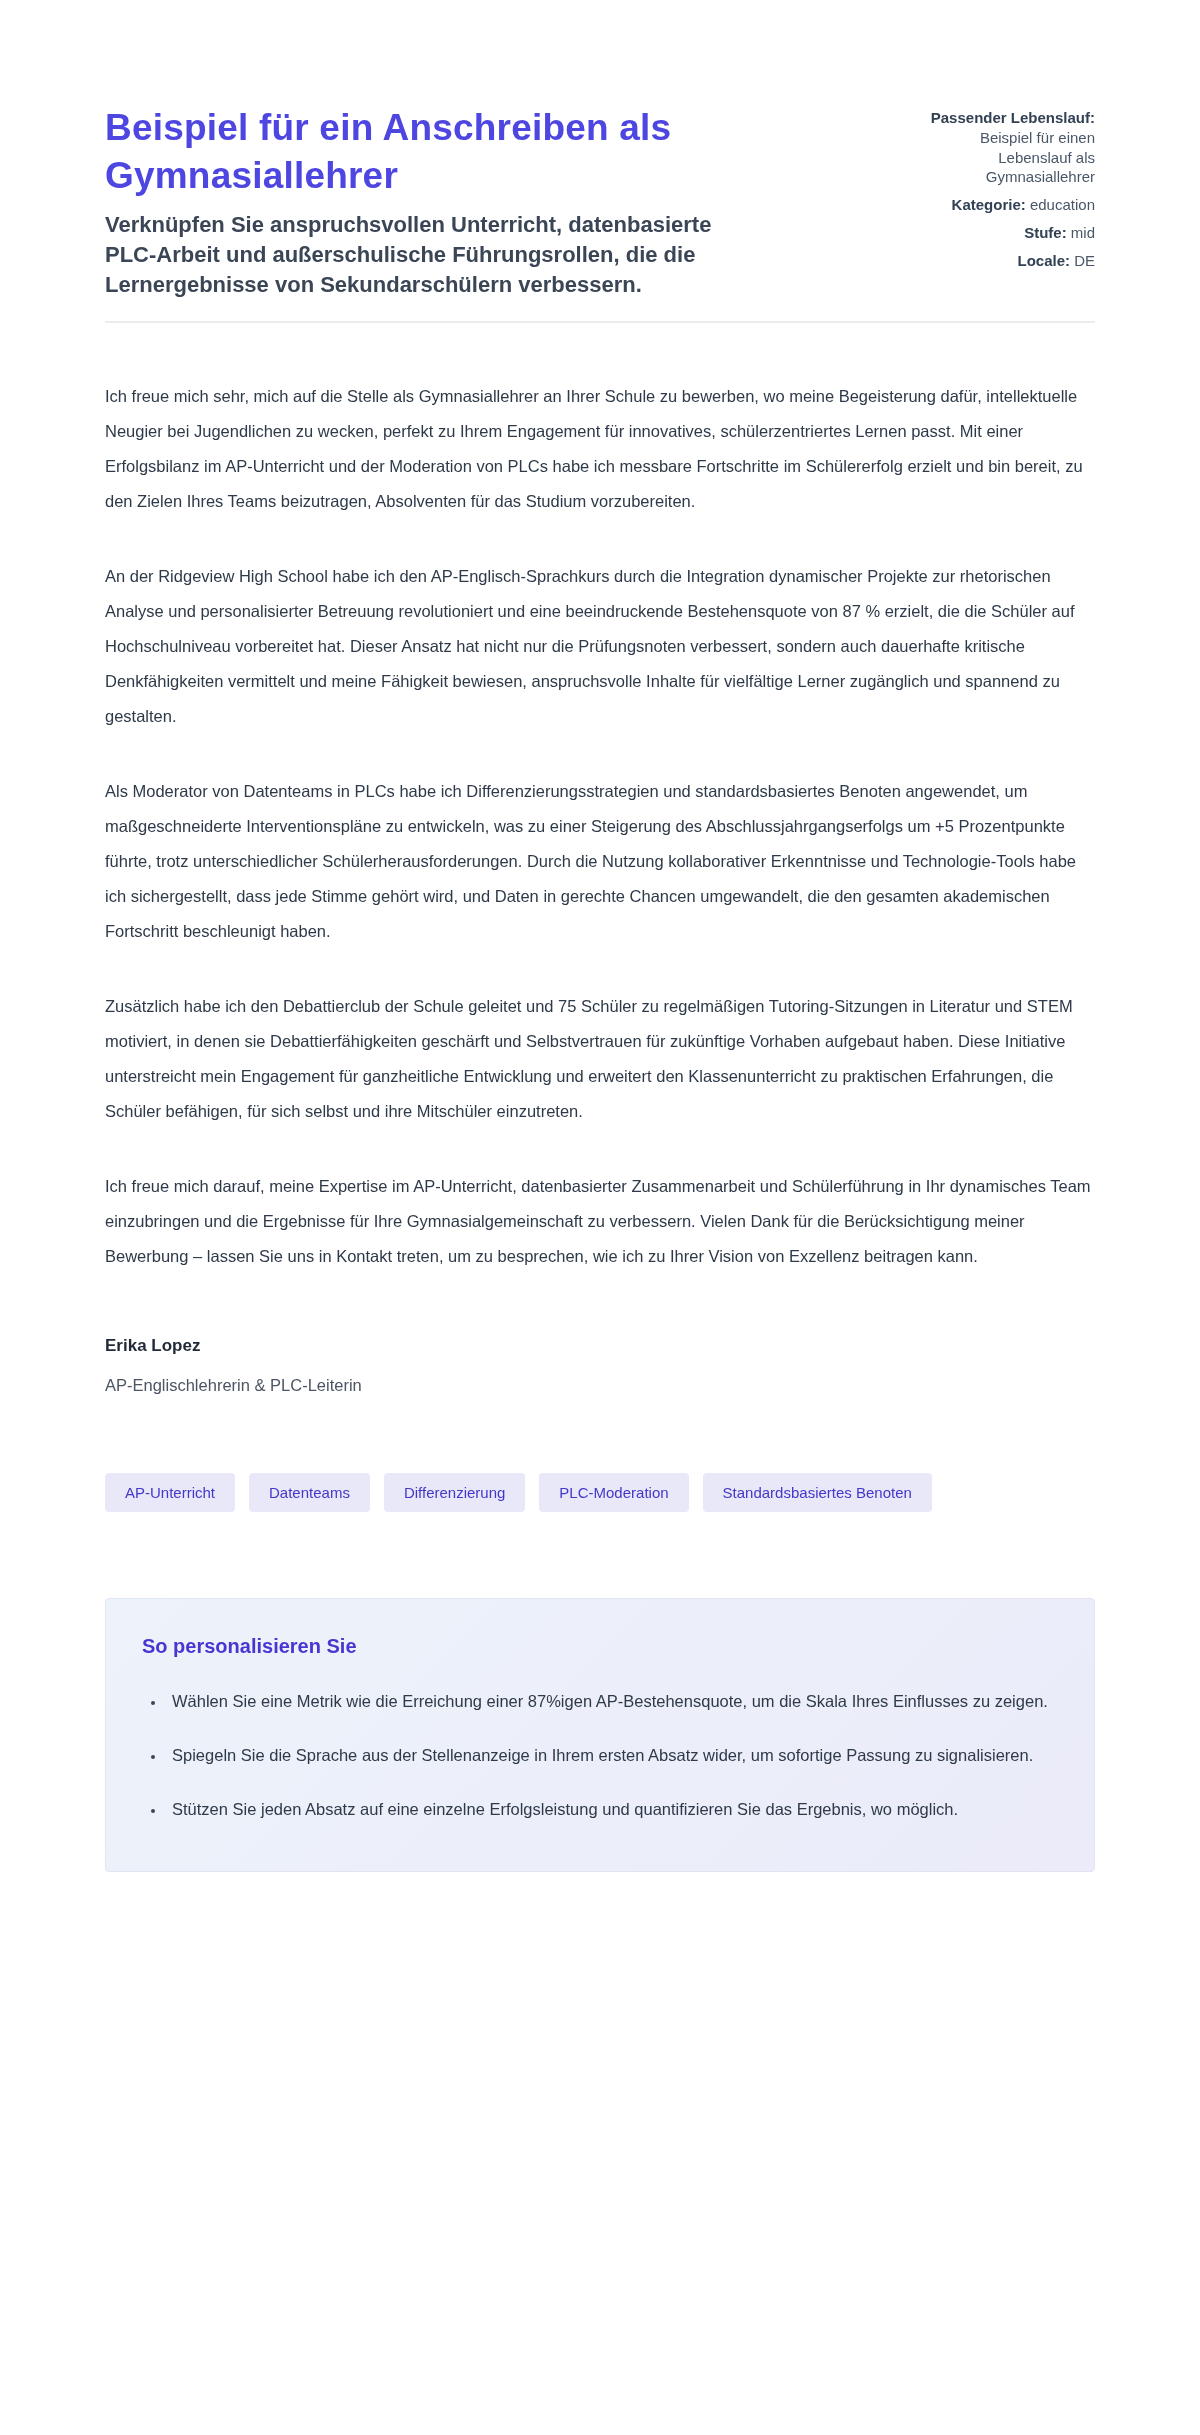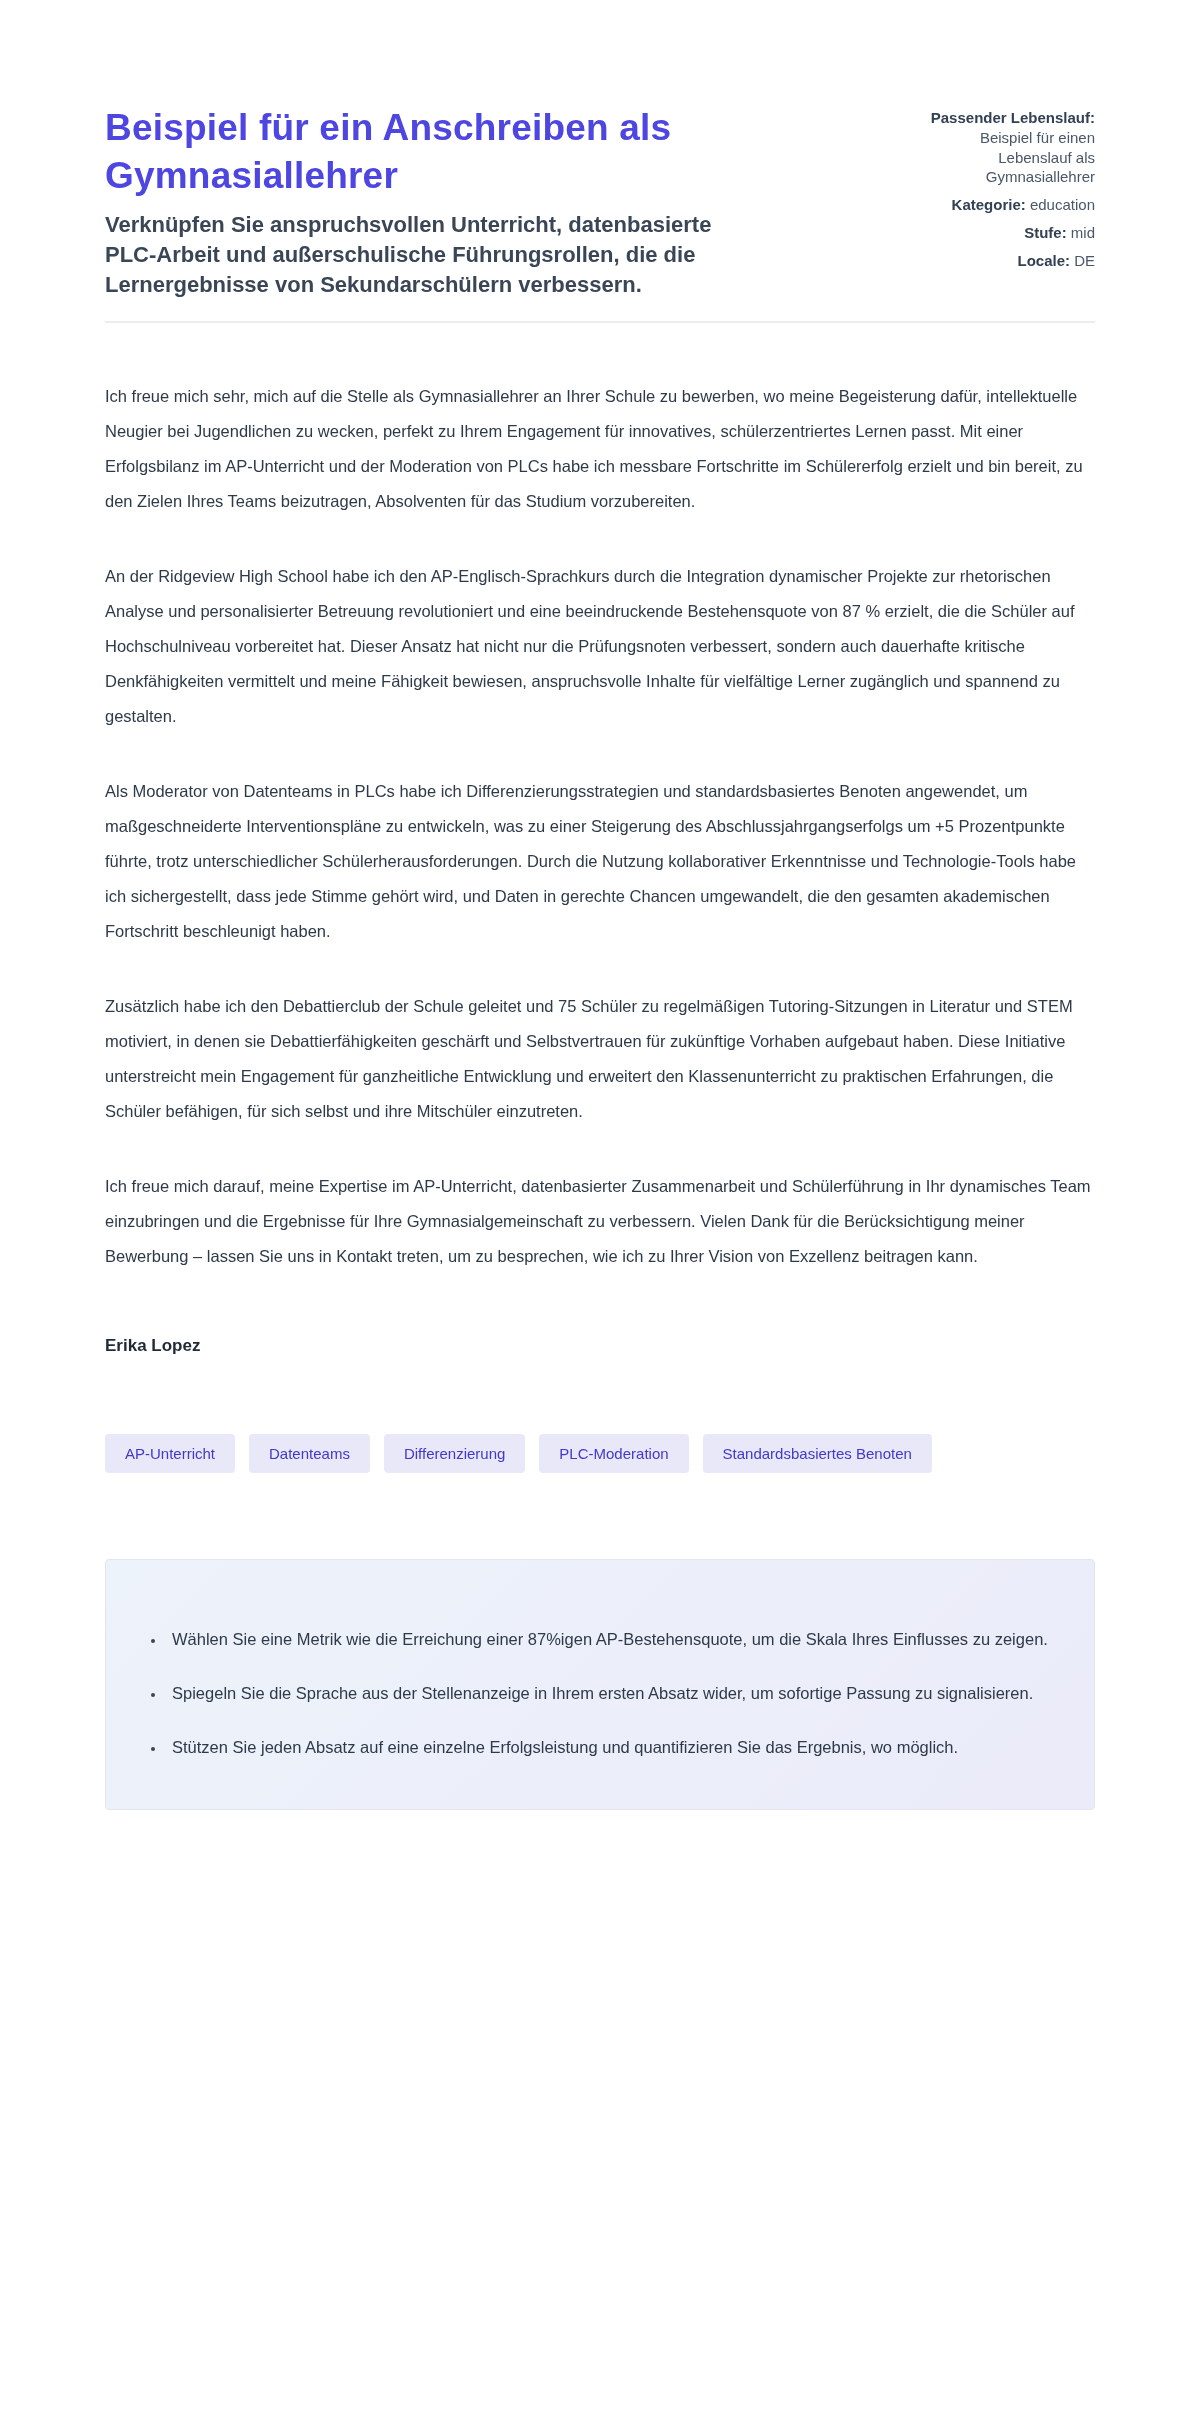--- a/index.html
+++ b/index.html
@@ -165,31 +165,33 @@
 
   <hr class="divider">
 
   <div class="letter">
     <p class="para">Ich freue mich sehr, mich auf die Stelle als Gymnasiallehrer an Ihrer Schule zu bewerben, wo meine Begeisterung dafür, intellektuelle Neugier bei Jugendlichen zu wecken, perfekt zu Ihrem Engagement für innovatives, schülerzentriertes Lernen passt. Mit einer Erfolgsbilanz im AP-Unterricht und der Moderation von PLCs habe ich messbare Fortschritte im Schülererfolg erzielt und bin bereit, zu den Zielen Ihres Teams beizutragen, Absolventen für das Studium vorzubereiten.</p>
     <p class="para">An der Ridgeview High School habe ich den AP-Englisch-Sprachkurs durch die Integration dynamischer Projekte zur rhetorischen Analyse und personalisierter Betreuung revolutioniert und eine beeindruckende Bestehensquote von 87 % erzielt, die die Schüler auf Hochschulniveau vorbereitet hat. Dieser Ansatz hat nicht nur die Prüfungsnoten verbessert, sondern auch dauerhafte kritische Denkfähigkeiten vermittelt und meine Fähigkeit bewiesen, anspruchsvolle Inhalte für vielfältige Lerner zugänglich und spannend zu gestalten.</p>
     <p class="para">Als Moderator von Datenteams in PLCs habe ich Differenzierungsstrategien und standardsbasiertes Benoten angewendet, um maßgeschneiderte Interventionspläne zu entwickeln, was zu einer Steigerung des Abschlussjahrgangserfolgs um +5 Prozentpunkte führte, trotz unterschiedlicher Schülerherausforderungen. Durch die Nutzung kollaborativer Erkenntnisse und Technologie-Tools habe ich sichergestellt, dass jede Stimme gehört wird, und Daten in gerechte Chancen umgewandelt, die den gesamten akademischen Fortschritt beschleunigt haben.</p>
     <p class="para">Zusätzlich habe ich den Debattierclub der Schule geleitet und 75 Schüler zu regelmäßigen Tutoring-Sitzungen in Literatur und STEM motiviert, in denen sie Debattierfähigkeiten geschärft und Selbstvertrauen für zukünftige Vorhaben aufgebaut haben. Diese Initiative unterstreicht mein Engagement für ganzheitliche Entwicklung und erweitert den Klassenunterricht zu praktischen Erfahrungen, die Schüler befähigen, für sich selbst und ihre Mitschüler einzutreten.</p>
     <p class="para">Ich freue mich darauf, meine Expertise im AP-Unterricht, datenbasierter Zusammenarbeit und Schülerführung in Ihr dynamisches Team einzubringen und die Ergebnisse für Ihre Gymnasialgemeinschaft zu verbessern. Vielen Dank für die Berücksichtigung meiner Bewerbung – lassen Sie uns in Kontakt treten, um zu besprechen, wie ich zu Ihrer Vision von Exzellenz beitragen kann.</p>
     <p class="signature-name">Erika Lopez</p>
+    <p class="signature-role">AP-Englischlehrerin &amp; PLC-Leiterin</p>
   </div>
 
   <div class="tags-row">
     <span class="tag-chip">AP-Unterricht</span>
     <span class="tag-chip">Datenteams</span>
     <span class="tag-chip">Differenzierung</span>
     <span class="tag-chip">PLC-Moderation</span>
     <span class="tag-chip">Standardsbasiertes Benoten</span>
   </div>
 
   <div class="personalize-box">
+    <h3 class="personalize-heading">So personalisieren Sie</h3>
     <ul class="tips-list">
       <li>Wählen Sie eine Metrik wie die Erreichung einer 87%igen AP-Bestehensquote, um die Skala Ihres Einflusses zu zeigen.</li>
       <li>Spiegeln Sie die Sprache aus der Stellenanzeige in Ihrem ersten Absatz wider, um sofortige Passung zu signalisieren.</li>
       <li>Stützen Sie jeden Absatz auf eine einzelne Erfolgsleistung und quantifizieren Sie das Ergebnis, wo möglich.</li>
     </ul>
   </div>
 
 </div>
 
 </body></html>

